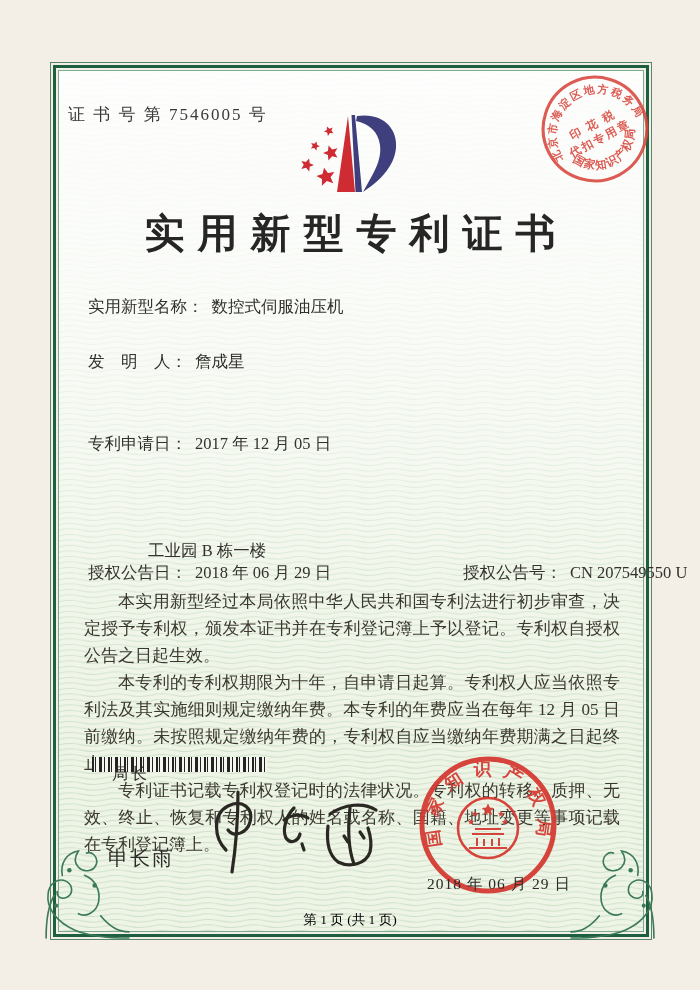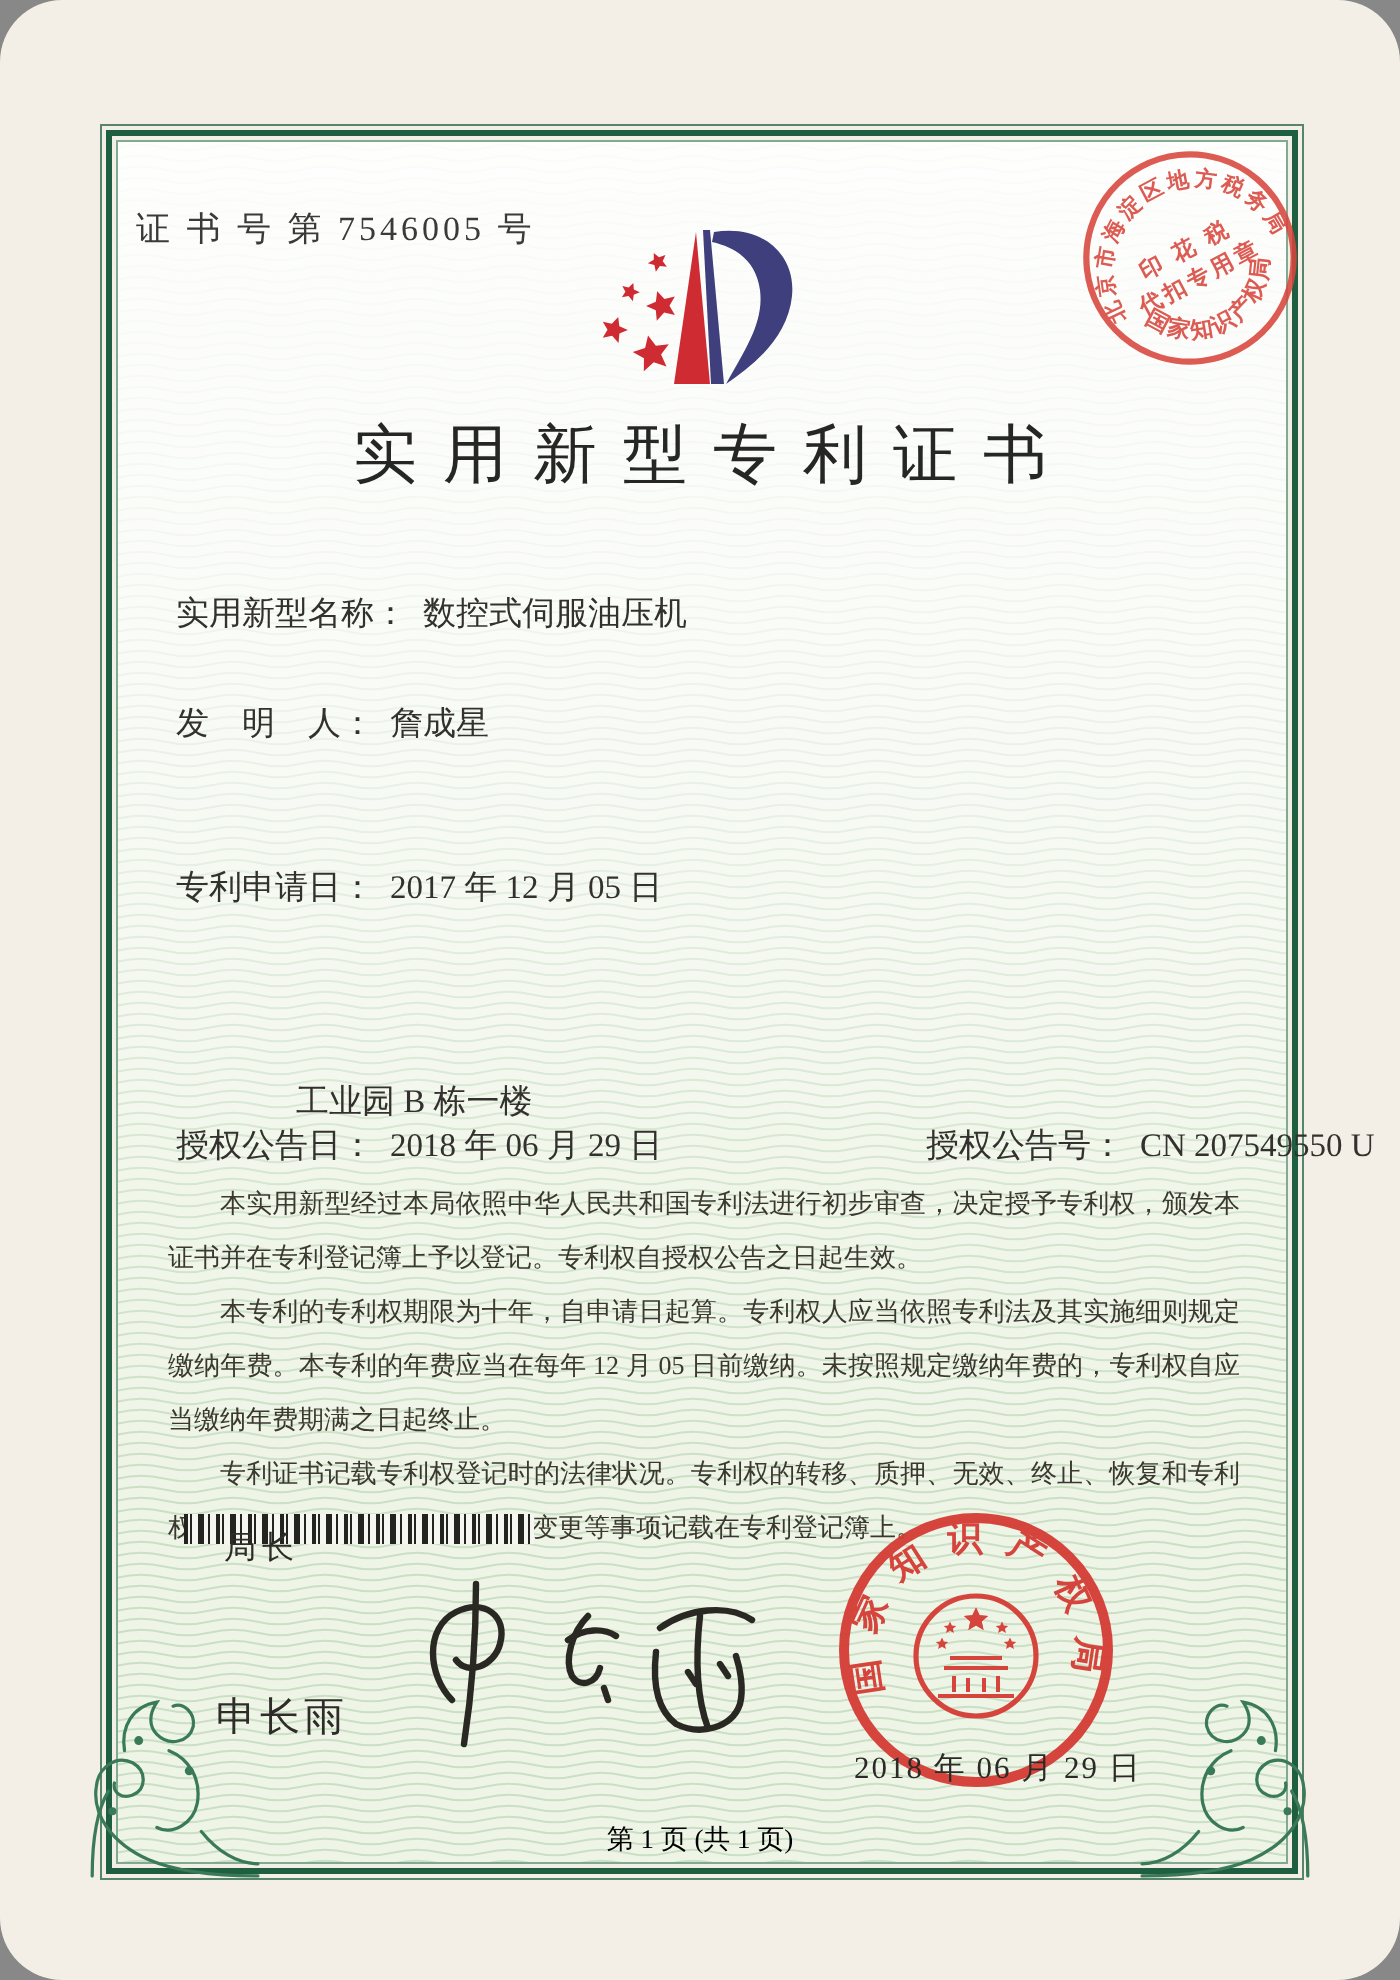--- a/index.html
+++ b/index.html
@@ -1,19 +1,19 @@
 <!DOCTYPE html>
 <html><head>
 <meta charset="utf-8">
 <style>
   * { margin:0; padding:0; box-sizing:border-box; }
   body { background:#888; font-family:"Liberation Serif","DejaVu Serif",serif; }
   .page {
     position:relative; width:700px; height:990px; margin:0 auto;
-    background:#f3efe6; overflow:hidden;border-radius:31px;
+    background:#f3efe6; overflow:hidden;
   }
   
   .frame-outer {
     position:absolute; left:50px; top:62px; width:602px; height:878px;
     border:1.5px solid #55866b; padding:2px;
   }
   .frame-mid { width:100%; height:100%; border:3px solid #1e5e41; padding:2px; }
   .frame-inner {
     position:relative; width:100%; height:100%;
     border:1px solid #7fab90; background:#eef4e6; overflow:hidden;
@@ -22,29 +22,29 @@
   .white-fade {
     position:absolute; left:0; top:0; width:100%; height:100%;
     background:linear-gradient(180deg, rgba(255,255,255,.92) 0%, rgba(255,255,255,.75) 25%,
                rgba(255,255,255,.45) 45%, rgba(255,255,255,.18) 62%, rgba(255,255,255,0) 80%);
   }
   
   .abs { position:absolute; }
   .cert-no { left:68px; top:103px; font-size:17px; letter-spacing:2px; color:#3a3a38; }
   .title {
     left:0; top:206px; width:100%; text-align:center;
-    font-size:32px; font-weight:400; letter-spacing:13px; text-indent:13px; color:#262624;
+    font-size:40px; font-weight:700; letter-spacing:13px; text-indent:13px; color:#262624;
   }
   .field { left:88px; font-size:16.5px; color:#33312d; white-space:nowrap; }
   .field .lbl { display:inline-block; }
   .field .val { display:inline-block; margin-left:8px; }
   .addr2 { left:148px; font-size:16.5px; color:#33312d; }
   .grant-right { left:375px; top:0; position:absolute; }
   .body-text {
-    left:84px; top:588px; width:536px; font-size:13px; line-height:27px;
+    left:84px; top:588px; width:536px; font-size:17px; line-height:27px;
     color:#3a382f; text-align:justify;
   }
   .body-text p { text-indent:2em; }
   .barcode {
     left:92px; top:757px; width:175px; height:15px;
     background:repeating-linear-gradient(90deg,
       #23231f 0 2px, #f6f6f0 2px 3px, #23231f 3px 4px, #f6f6f0 4px 7px,
       #23231f 7px 10px, #f6f6f0 10px 12px, #23231f 12px 13px, #f6f6f0 13px 16px);
   }
   .director-title { left:112px; top:764px; font-size:16px; color:#2e2c28;

